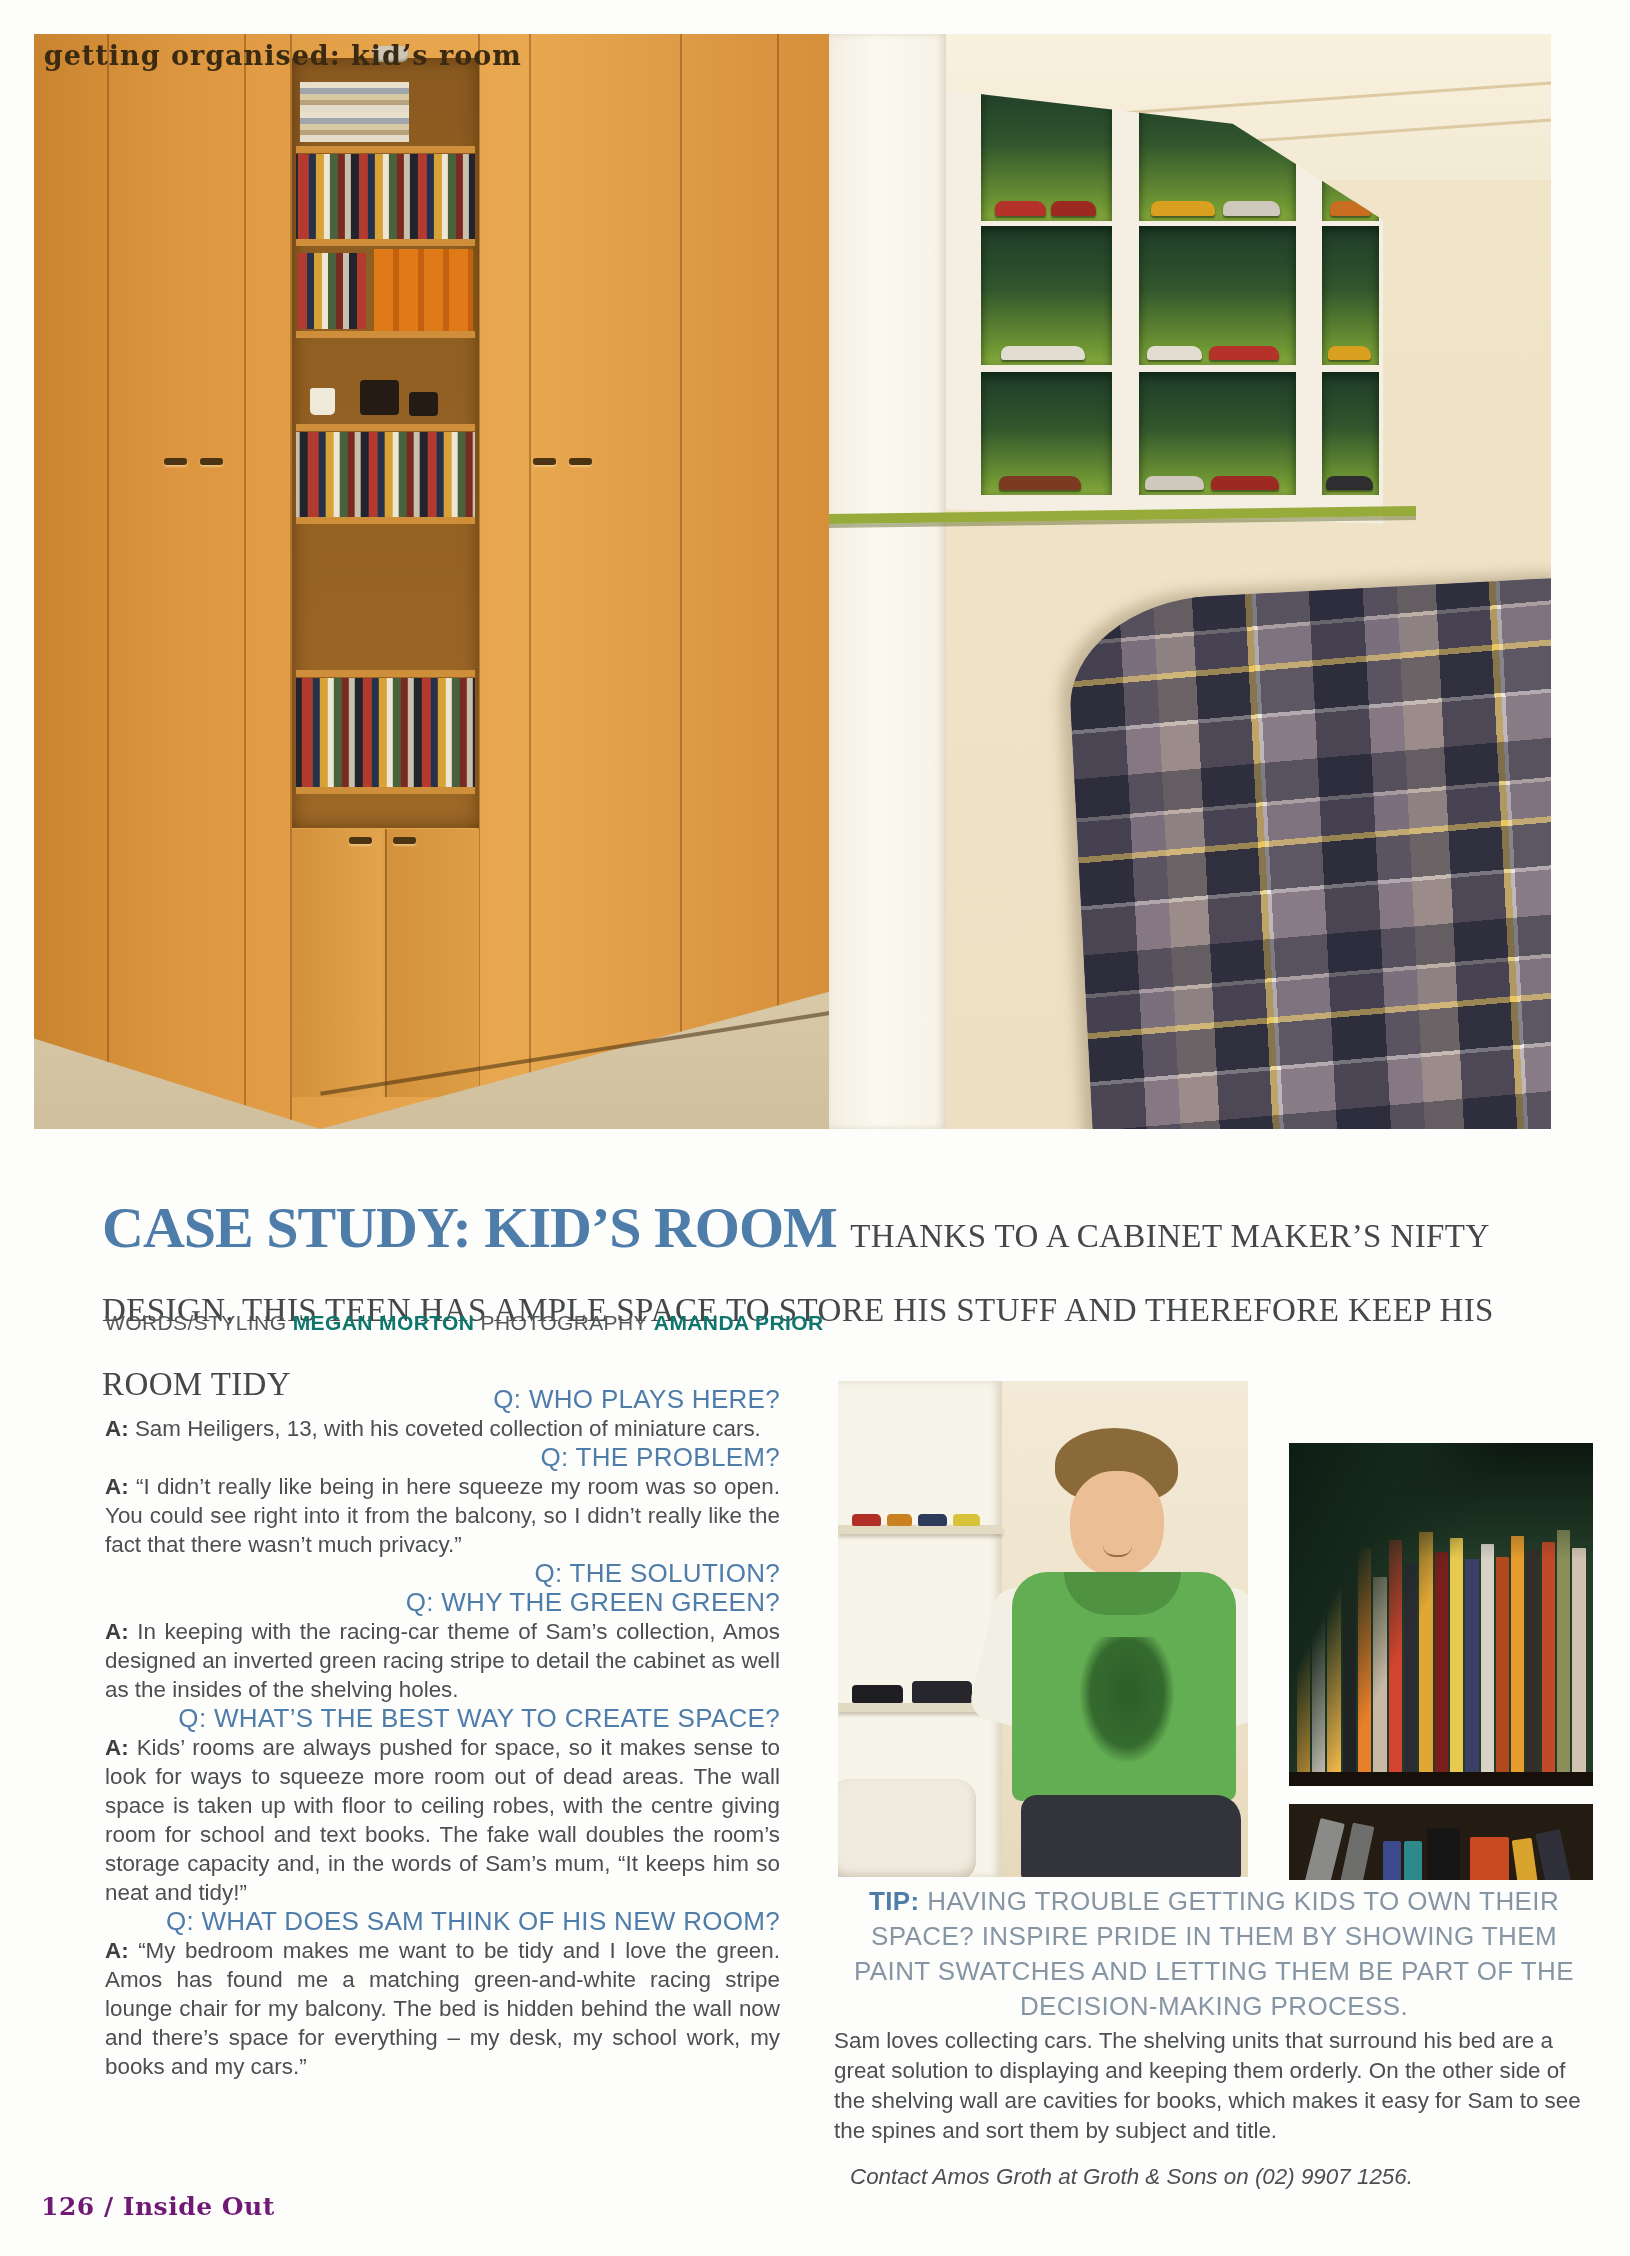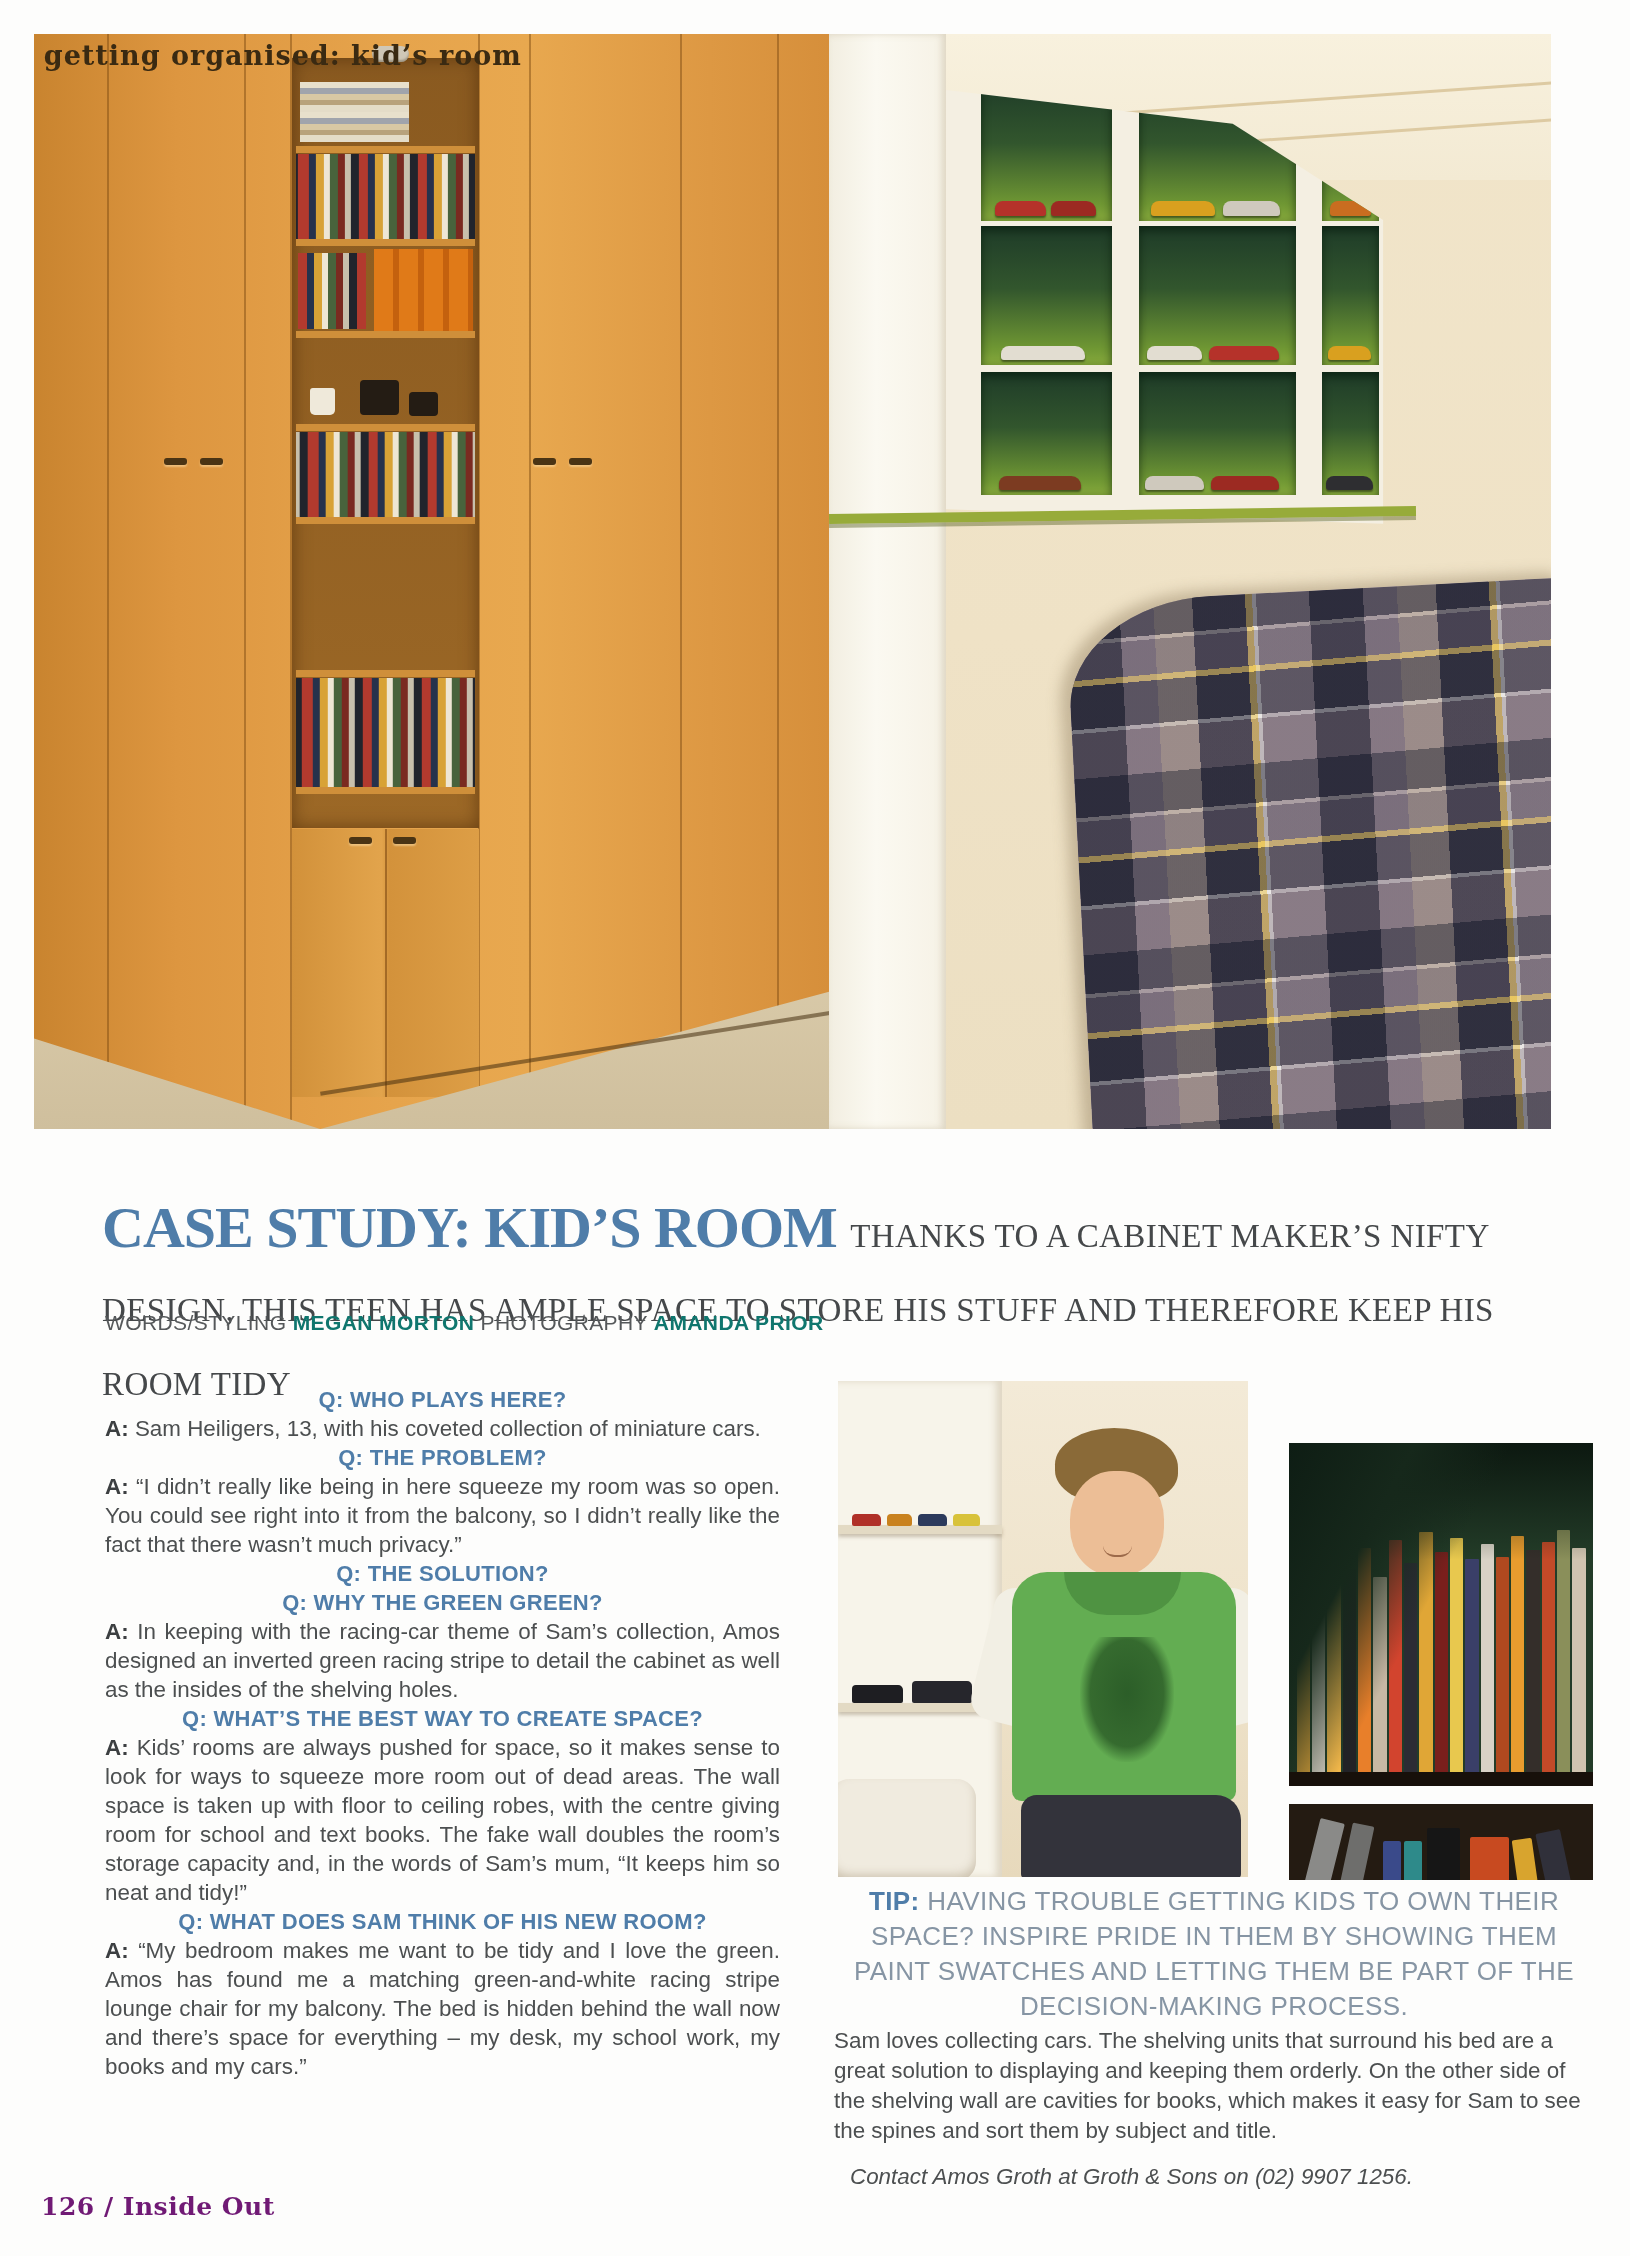--- a/index.html
+++ b/index.html
@@ -97,21 +97,21 @@
   
   .headline{position:absolute;left:102px;top:1194px;width:1441px;line-height:68px;font-family:Liberation Serif, serif;}
   .headline-main{font-size:58px;font-weight:700;letter-spacing:-1px;color:var(--accent-blue);}
   .headline-sub{font-size:33px;font-weight:400;letter-spacing:0.4px;color:var(--headline-dark);}
   .credits{position:absolute;left:105px;top:1311px;font-size:21px;letter-spacing:0.4px;color:#55585a;}
   .credits b{color:#0f766e;}
 
   .qa-col{position:absolute;left:105px;top:1385px;width:675px;font-size:22.4px;line-height:29px;
     color:var(--body-text);text-align:justify;}
   .qa-col p{margin:0;}
-  .q-line{font-weight:700;color:var(--accent-blue);font-size:22px;letter-spacing:0.3px;text-align:center;}
+  .q-line{font-weight:400;color:var(--accent-blue);font-size:26px;letter-spacing:0.3px;text-align:right;}
   .a-label{font-weight:700;color:#3c3f41;}
 
   .tip-col{position:absolute;left:834px;top:1884px;width:760px;color:var(--body-text);}
   .tip-head{margin:0;font-size:26px;line-height:35px;letter-spacing:0.4px;color:var(--tip-caps);text-align:center;}
   .tip-label{font-weight:700;color:var(--accent-blue);}
   .tip-body{margin:2px 0 0 0;font-size:22.4px;line-height:30px;}
   .tip-contact{margin:16px;font-size:22.4px;line-height:30px;font-style:italic;}
 
   .footer{position:absolute;left:41px;top:2192px;font-family:"DejaVu Serif",serif;font-weight:700;
     font-size:25px;color:#701a75;letter-spacing:0.5px;}

